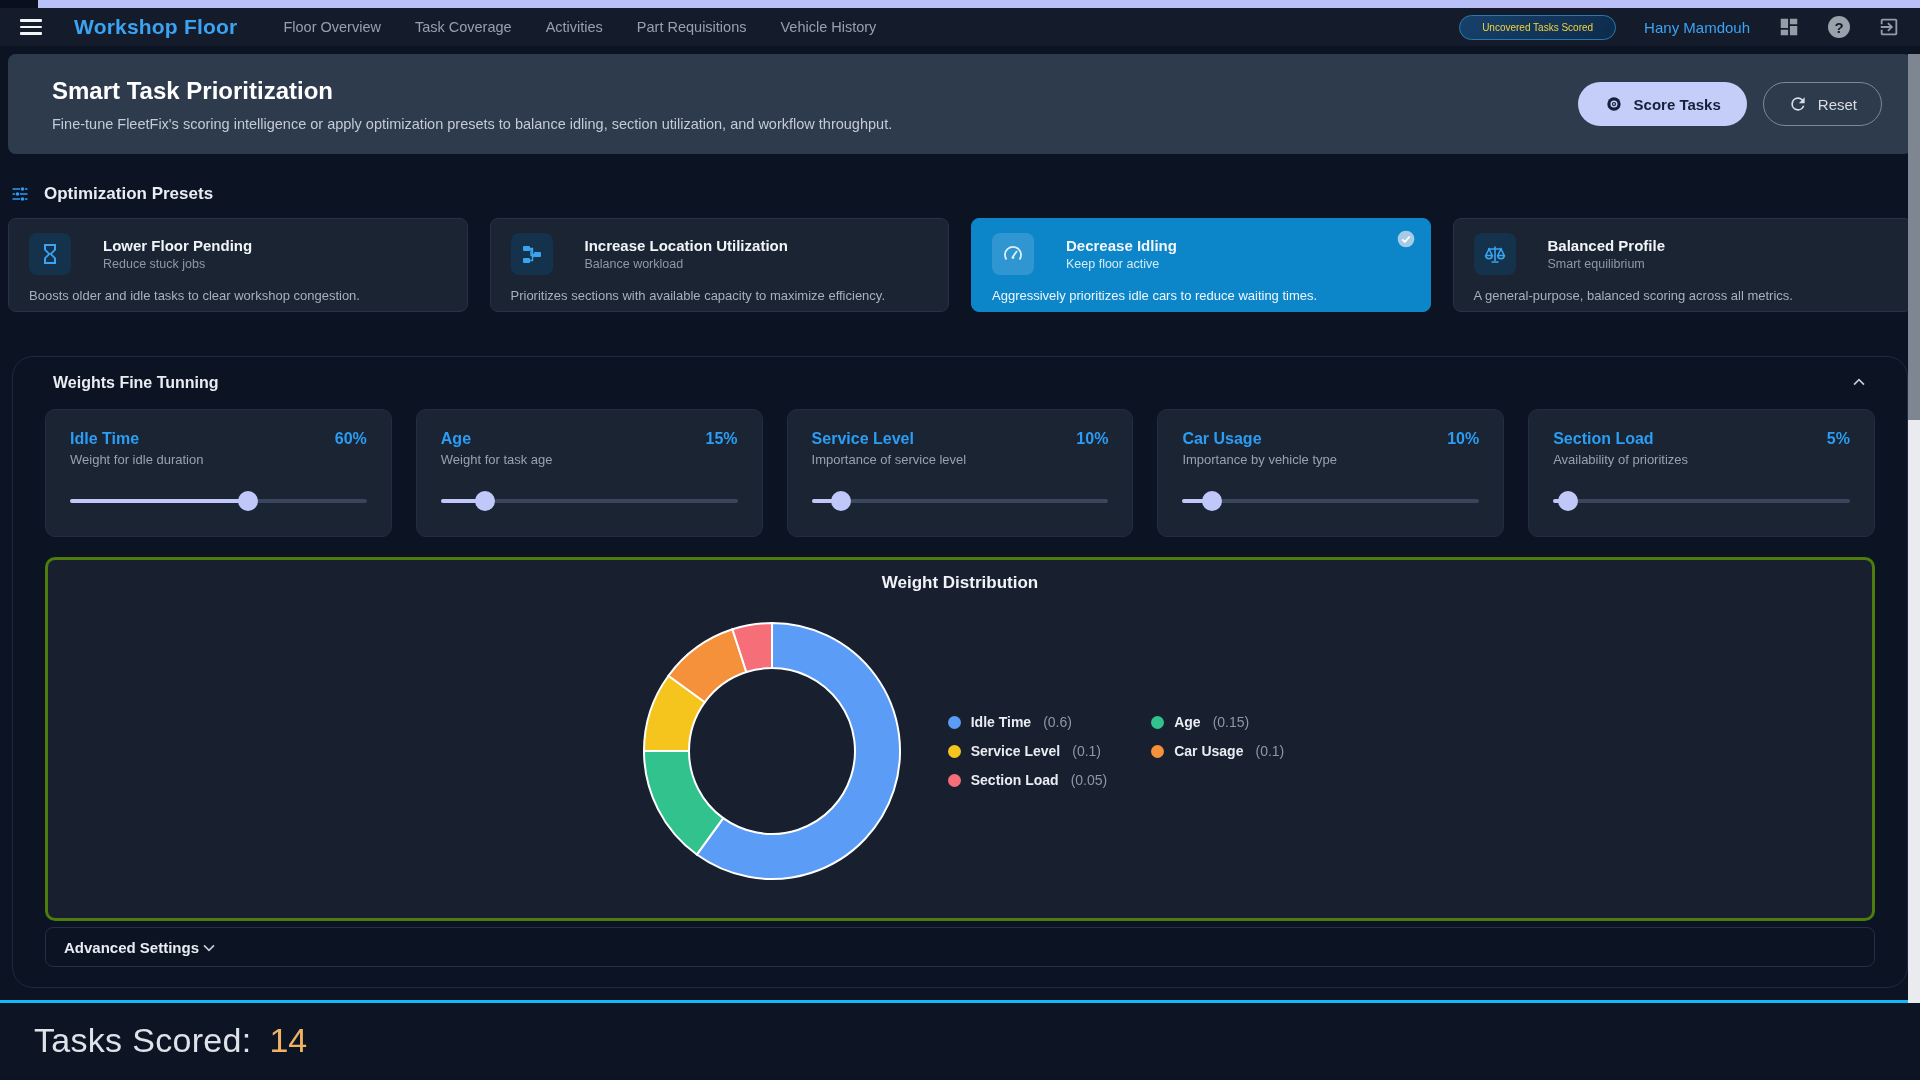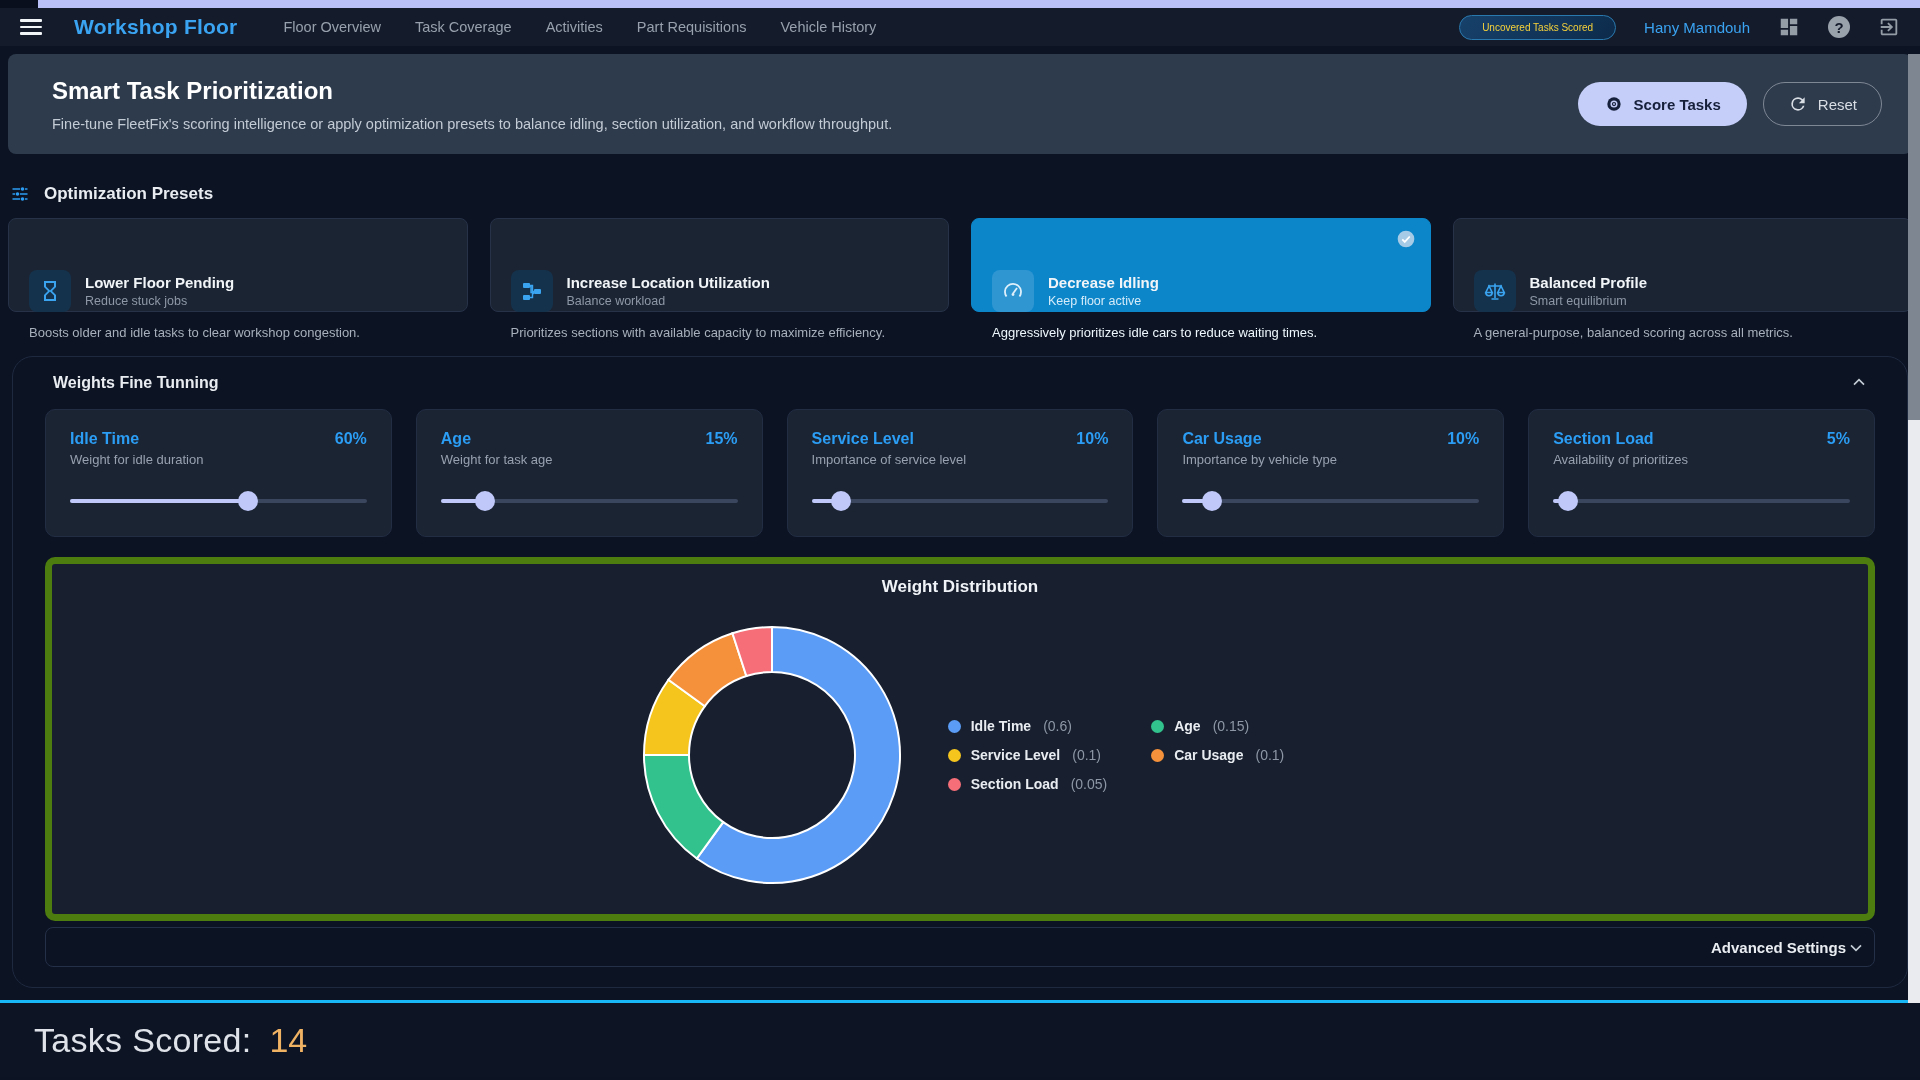--- a/index.html
+++ b/index.html
@@ -44,21 +44,21 @@
   .btn-reset { background:transparent; border:1px solid #7e8794; color:#d9dee5; font-weight:500; padding:0 24px; }
 
   
   .section-head { display:flex; align-items:center; gap:14px; margin:30px 8px 14px 10px; }
   .section-head .ticon { width:20px; height:20px; color:#2b9df4; }
   .section-head .ticon svg { width:100%; height:100%; }
   .section-head h2 { font-size:17px; font-weight:700; color:#e9edf2; }
   .preset-row { display:grid; grid-template-columns:repeat(4,1fr); gap:22px; margin:0 8px; }
   .preset-card { position:relative; background:#1a2433; border:1px solid #273248; border-radius:8px;
     height:94px; padding:14px 20px; cursor:pointer; }
-  .preset-head { display:flex; gap:14px; align-items:center;margin-top:37px; }
+  .preset-head { display:flex; gap:32px; align-items:center; }
   .preset-tile { width:42px; height:42px; border-radius:8px; background:#15324c; color:#3aa4f0;
     display:flex; align-items:center; justify-content:center; flex:none; }
   .preset-tile svg { width:24px; height:24px; }
   .preset-title { font-size:15px; font-weight:700; color:#f2f5f8; }
   .preset-sub { font-size:12.5px; color:#8e98a6; margin-top:3px; }
   .preset-desc { font-size:13px; color:#a7b0bc; margin-top:13px; }
   .preset-card.selected { background:#0d86c9; border-color:#0d86c9; }
   .preset-card.selected .preset-tile { background:#2f96d2; color:#dff0fb; }
   .preset-card.selected .preset-sub { color:#d4ebf9; }
   .preset-card.selected .preset-desc { color:#eef7fd; }
@@ -79,33 +79,33 @@
   .slider-top { display:flex; justify-content:space-between; align-items:flex-start; }
   .slider-title { font-size:16px; font-weight:700; color:#2b9df4; }
   .slider-value { font-size:16px; font-weight:700; color:#2b9df4; }
   .slider-sub { font-size:13px; color:#97a1af; margin-top:4px; }
   .slider { position:relative; height:20px; margin-top:24px; cursor:pointer; }
   .slider .track { position:absolute; left:0; right:0; top:8px; height:4px; background:#3a465e; border-radius:2px; }
   .slider .fill { position:absolute; left:0; top:8px; height:4px; background:#bfc8f8; border-radius:2px; }
   .slider .thumb { position:absolute; top:0; width:20px; height:20px; border-radius:50%; background:#bfc8f8; }
 
   
-  .chart-card { margin-top:20px; background:#18202f; border:7px solid #4d7c0f; border-radius:10px;
+  .chart-card { margin-top:20px; background:#18202f; border:3px solid #4d7c0f; border-radius:10px;
     height:364px; padding-top:13px; }
   .chart-title { text-align:center; font-size:17px; font-weight:700; color:#f0f3f7; }
   .chart-body { display:flex; align-items:center; justify-content:center; gap:40px; height:316px; }
   .legend { display:grid; grid-template-columns:auto auto; column-gap:44px; row-gap:13px; align-content:center; }
   .legend-item { display:flex; align-items:center; gap:10px; cursor:pointer; }
   .legend-dot { width:13px; height:13px; border-radius:50%; flex:none; }
   .legend-label { font-size:14px; font-weight:700; color:#e9edf2; }
   .legend-value { font-size:14px; color:#8d97a5; margin-left:2px; }
 
   
   .advanced-row { margin-top:6px; height:40px; border:1px solid #242f48; border-radius:8px;
-    display:flex; align-items:center; justify-content:flex-end; padding:0 8px 0 18px; cursor:pointer; }
+    display:flex; align-items:center; justify-content:flex-start; padding:0 20px 0 18px; cursor:pointer; }
   .advanced-row span.lbl { font-size:15px; font-weight:700; color:#e9edf2; }
 
   
   .divider-cyan { margin-top:12px; height:3px; background:#18b7f5; }
   .footer-bar { height:74px; background:#0d1525; display:flex; align-items:center; padding:0 34px; }
   .footer-text { font-size:34px; font-weight:300; color:#dfe3e9; letter-spacing:.3px; }
   .footer-value { font-size:34px; font-weight:400; color:#f0b263; margin-left:18px; }
 
   
   .scrollbar { position:absolute; top:54px; right:0; width:12px; height:949px; background:#e9ebee; }

